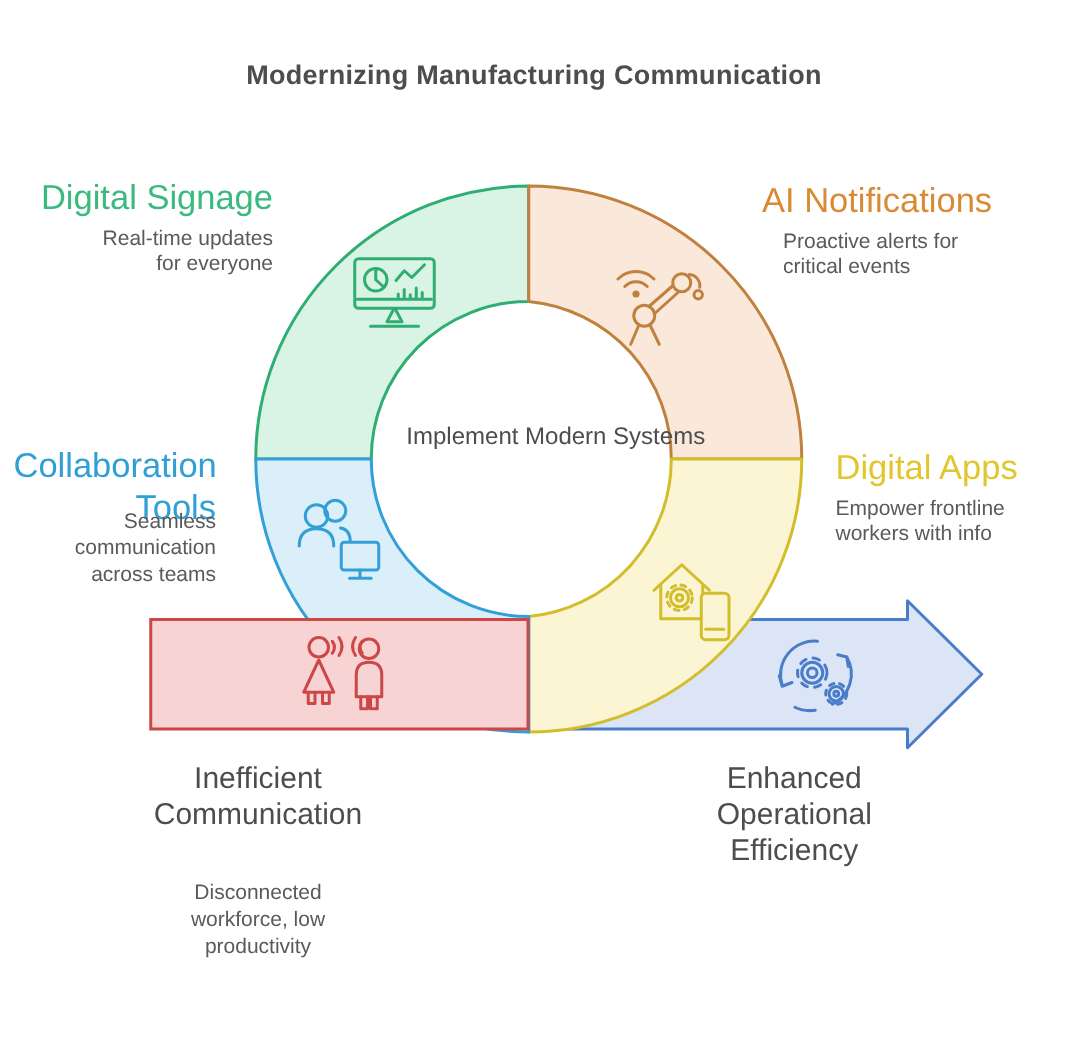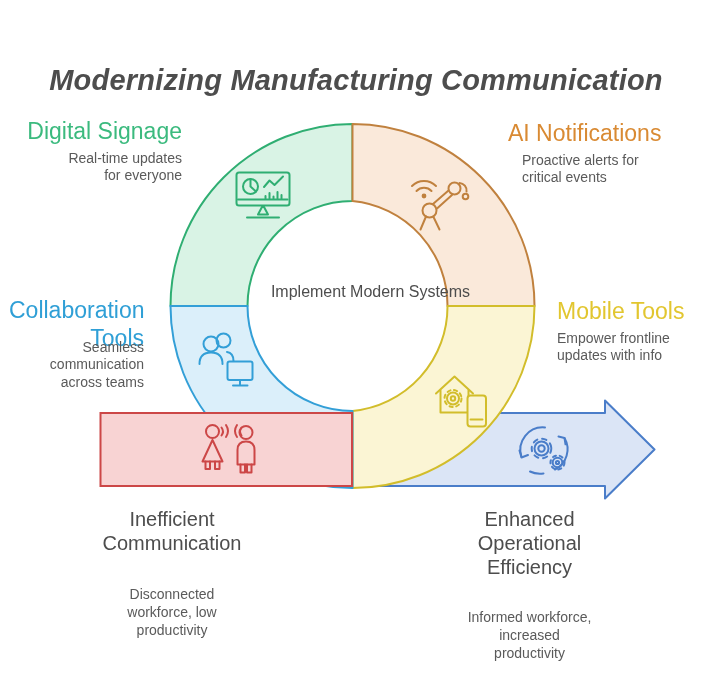--- a/index.html
+++ b/index.html
@@ -2,21 +2,21 @@
 <html><head>
 <meta charset="utf-8">
 <style>
   html,body{margin:0;padding:0;background:#fff;}
   .stage{
     position:relative;width:712px;height:696px;background:#ffffff;overflow:hidden;
     font-family:"Liberation Sans","DejaVu Sans",sans-serif;
   }
   .stage svg{position:absolute;left:0;top:0;}
   .txt{position:absolute;}
-  .page-title{left:0;right:0;top:64px;text-align:center;font-size:29px;font-weight:bold;letter-spacing:.2px;font-style:italic;}
+  .page-title{left:0;right:0;top:40px;text-align:center;font-size:18px;font-weight:bold;letter-spacing:.2px;}
   .seg-label{font-size:23px;line-height:1.22;}
   .seg-desc{font-size:14px;line-height:1.24;}
   .flow-label{font-size:20px;line-height:1.2;text-align:center;}
   .flow-desc{font-size:14px;line-height:1.28;text-align:center;margin-top:20px;}
   .center-label{left:247px;top:282px;width:211px;text-align:center;font-size:16px;line-height:1.3;padding-left:18px;}
   .ra{text-align:right;}
   .la{text-align:left;}
 </style>
 </head>
 <body>
@@ -106,24 +106,23 @@
 
   <div class="txt seg-label ra" style="right: 530px; top: 117px; width: 170px; color: rgb(59, 186, 126);">Digital Signage</div>
   <div class="txt seg-desc ra" style="right: 530px; top: 150px; width: 130px; color: rgb(90, 90, 90);">Real-time updates for everyone</div>
 
   <div class="txt seg-label la" style="left: 508px; top: 119px; width: 170px; color: rgb(217, 138, 51);">AI Notifications</div>
   <div class="txt seg-desc la" style="left: 522px; top: 152px; width: 145px; color: rgb(90, 90, 90);">Proactive alerts for critical events</div>
 
   <div class="txt seg-label ra" style="right: 568px; top: 279px; width: 135px; color: rgb(47, 159, 214); margin-top: 17px;">Collaboration Tools</div>
   <div class="txt seg-desc ra" style="right: 568px; top: 339px; width: 120px; color: rgb(90, 90, 90);">Seamless communication across teams</div>
 
-  <div class="txt seg-label la" style="left: 557px; top: 297px; width: 150px; color: rgb(226, 198, 47);">Mobile Tools</div>
-  <div class="txt seg-desc la" style="left: 557px; top: 330px; width: 145px; color: rgb(90, 90, 90);">Empower frontline updates with info</div>
+  <div class="txt seg-label la" style="left: 557px; top: 297px; width: 150px; color: rgb(226, 198, 47);">Digital Apps</div>
+  <div class="txt seg-desc la" style="left: 557px; top: 330px; width: 145px; color: rgb(90, 90, 90);">Empower frontline workers with info</div>
 
   <div class="txt center-label" style="color: rgb(77, 77, 77);">Implement Modern Systems</div>
 
   <div class="txt flow-label" style="left: 92px; top: 507px; width: 160px; color: rgb(77, 77, 77);">Inefficient Communication</div>
   <div class="txt flow-desc" style="left: 97px; top: 566px; width: 150px; color: rgb(90, 90, 90);">Disconnected workforce, low productivity</div>
 
   <div class="txt flow-label" style="left: 462px; top: 507px; width: 135px; color: rgb(77, 77, 77);">Enhanced Operational Efficiency</div>
-  <div class="txt flow-desc" style="left: 462px; top: 589px; width: 135px; color: rgb(90, 90, 90);">Informed workforce, increased productivity</div>
 
 </div>
 
 </body></html>

